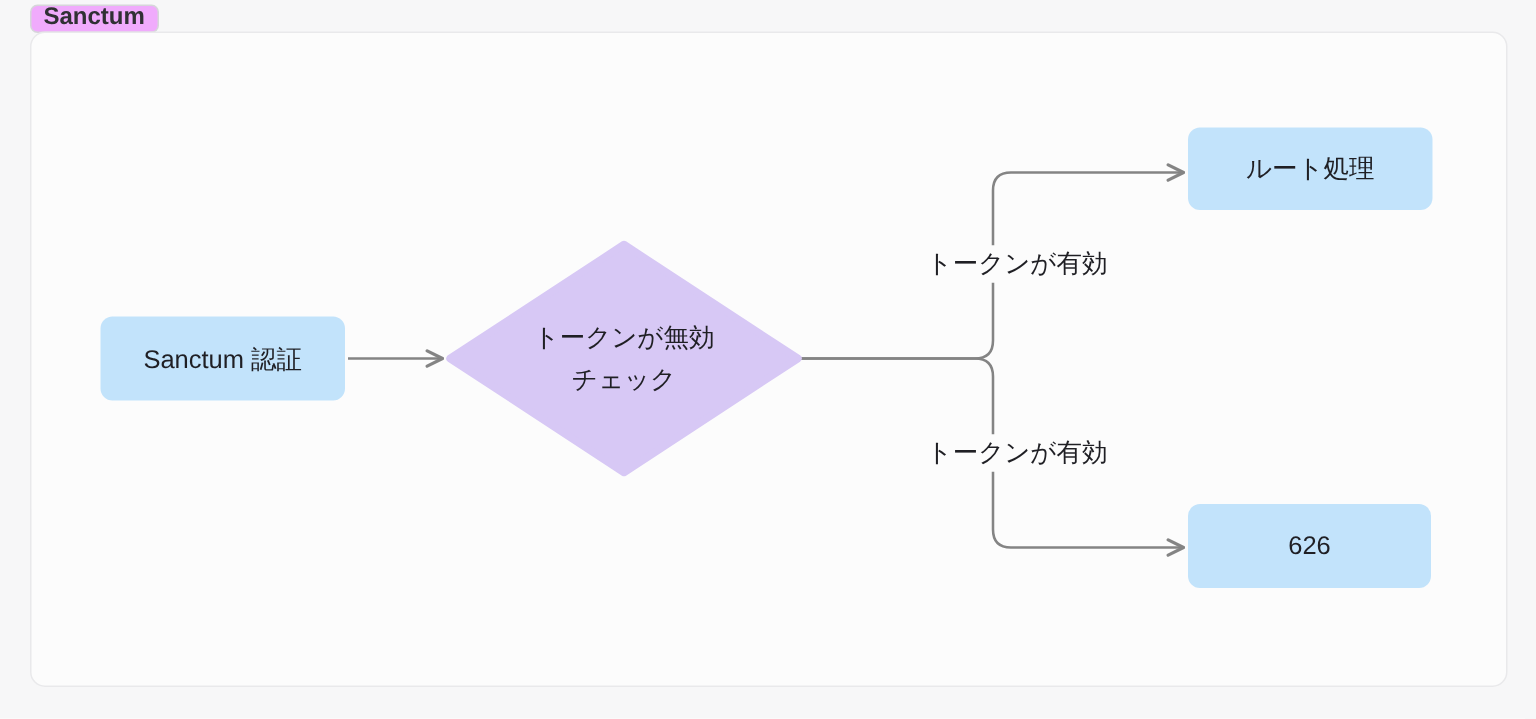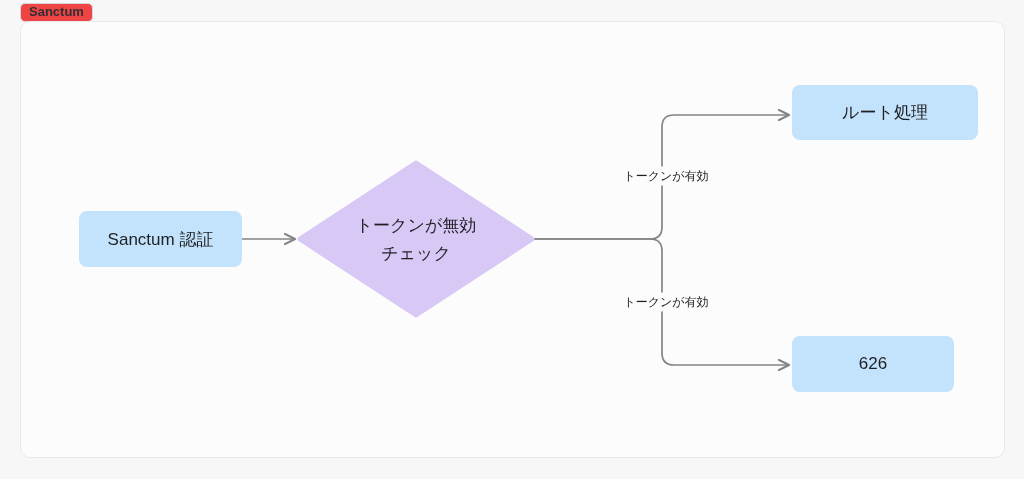--- a/index.html
+++ b/index.html
@@ -13,51 +13,51 @@
   *{box-sizing:border-box;}
   html,body{margin:0;padding:0;}
   body{
     width:1024px;height:479px;overflow:hidden;position:relative;
     background:var(--page-bg);
     font-family:"Liberation Sans","DejaVu Sans",sans-serif;
     color:var(--text-dark);
   }
   .badge{
     position:absolute;left:20px;top:3px;
-    background:#ef4444;border:1px solid #d6d6da;border-radius:5px;
-    font-size:13px;font-weight:600;color:#303034;
+    background:#f0abfc;border:1px solid #d6d6da;border-radius:5px;
+    font-size:16px;font-weight:600;color:#303034;
     padding:1px 8px 2px 8px;line-height:14px;
   }
   .canvas{
     position:absolute;left:20px;top:21px;width:985px;height:437px;
     background:var(--canvas-bg);
     border:1px solid #e9e9eb;border-radius:10px;
   }
   .edges{
     position:absolute;left:0;top:0;width:1024px;height:479px;
     pointer-events:none;
   }
   .node{
     position:absolute;display:flex;align-items:center;justify-content:center;
     background:var(--node-blue);border-radius:8px;
     font-size:17px;color:var(--text-dark);text-align:center;
   }
-  .node-start{left:79px;top:211px;width:163px;height:56px;}
-  .node-valid{left:792px;top:85px;width:186px;height:55px;}
+  .node-start{left:67px;top:211px;width:163px;height:56px;}
+  .node-valid{left:792px;top:85px;width:163px;height:55px;}
   .node-invalid{left:792px;top:336px;width:162px;height:56px;}
   .decision-shape{position:absolute;left:0;top:0;width:1024px;height:479px;pointer-events:none;}
   .decision-label{
     position:absolute;left:416px;top:240px;transform:translate(-50%,-50%);
     font-size:17px;line-height:1.65;text-align:center;white-space:pre-line;
     color:var(--text-dark);
   }
   .edge-label{
     position:absolute;transform:translate(-50%,-50%);
     background:var(--canvas-bg);padding:1px 5px;
-    font-size:12px;color:var(--text-dark);white-space:nowrap;
+    font-size:17px;color:var(--text-dark);white-space:nowrap;margin-left:12px;
   }
   .edge-label-valid{left:666px;top:176px;}
   .edge-label-invalid{left:666px;top:302px;}
 </style>
 </head>
 <body>
 
 <div class="badge">Sanctum</div>
 
 <div class="canvas"></div>

